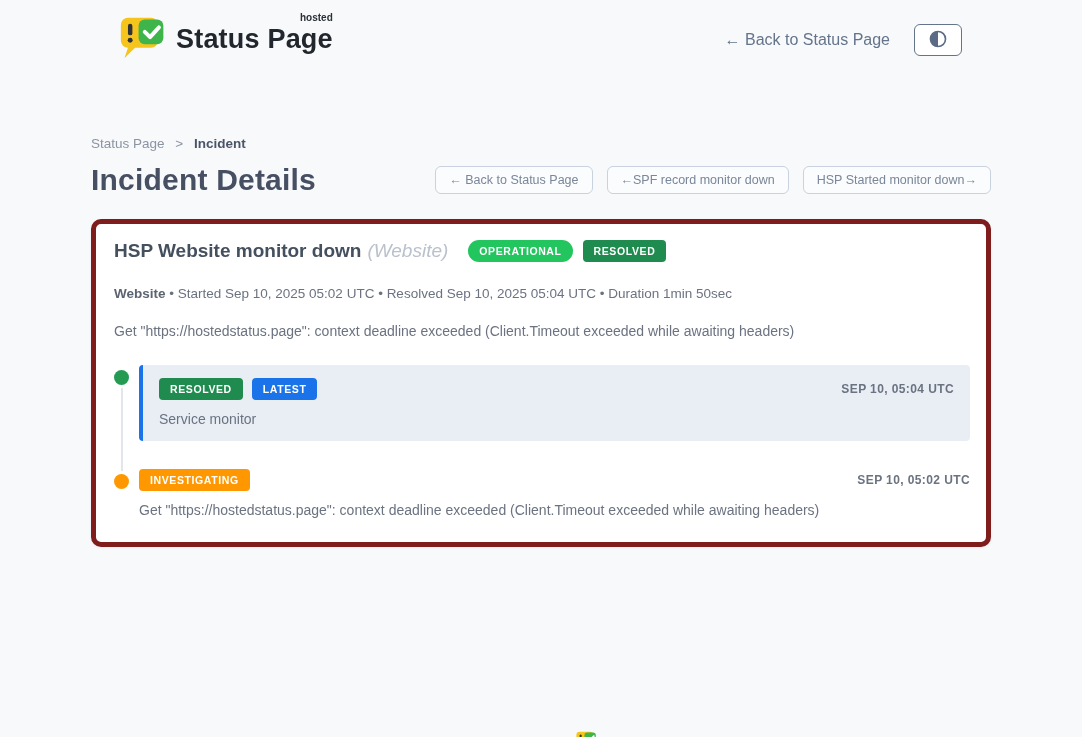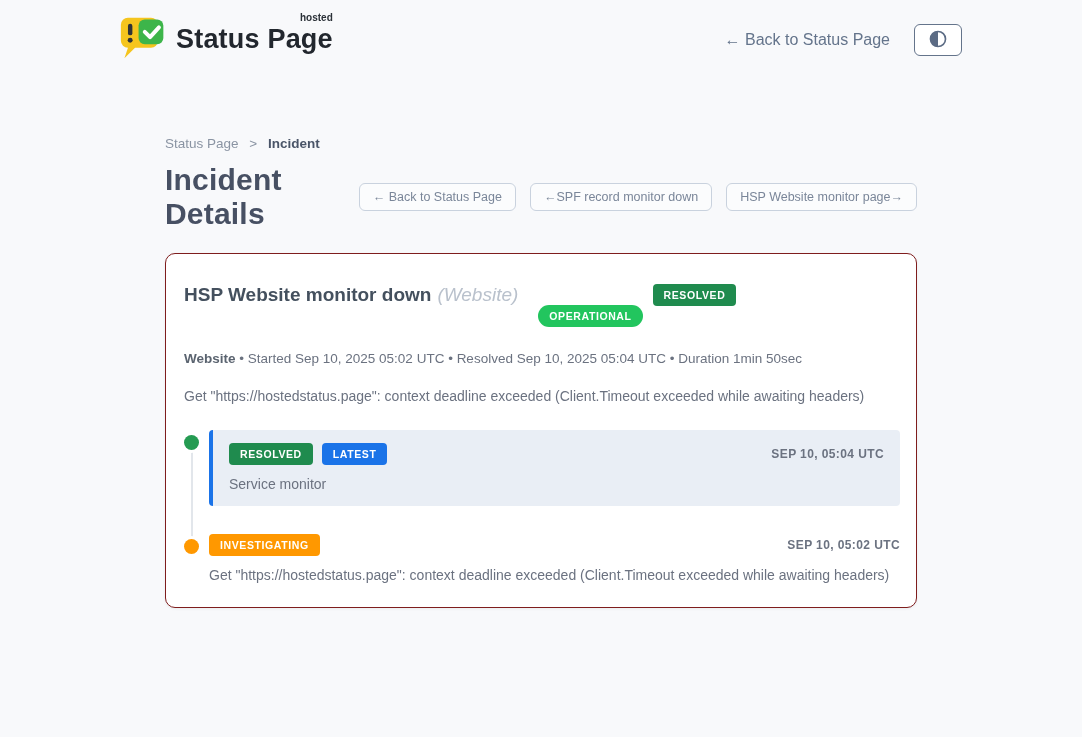--- a/index.html
+++ b/index.html
@@ -58,21 +58,21 @@
     background: #ffffff;
     border: 1px solid #64748b;
     border-radius: 6px;
     display: flex;
     align-items: center;
     justify-content: center;
     cursor: pointer;
   }
 
   
-  .main { width: 752px; margin: 62px auto 0 auto; }
+  .main { width: 900px; margin: 62px auto 0 auto; }
 
   .breadcrumb { font-size: 13.5px; color: #8a94a3; }
   .breadcrumb .crumb-root { color: #8a94a3; cursor: pointer; }
   .breadcrumb .crumb-sep { margin: 0 7px; color: #8a94a3; }
   .breadcrumb .crumb-current { color: #4a5568; font-weight: 700; }
 
   .title-row {
     margin-top: 12px;
     display: flex;
     align-items: center;
@@ -94,24 +94,24 @@
     border-radius: 6px;
     padding: 6px 13px;
     cursor: pointer;
     white-space: nowrap;
   }
 
   
   .card {
     margin-top: 22px;
     background: #ffffff;
-    border: 1px solid #7f1d1d;
+    border: 5px solid #7f1d1d;
     border-radius: 10px;
     box-shadow: 0 1px 3px rgba(20,30,50,0.06);
-    padding: 8px 16px 24px 18px;
+    padding: 16px 16px 24px 18px;
   }
   .card-title-row { display: flex; align-items: center; flex-wrap: wrap; }
   .incident-title {
     font-size: 19px;
     font-weight: 700;
     color: #44505e;
   }
   .incident-component {
     font-size: 19px;
     color: #b9c1cc;
@@ -123,21 +123,21 @@
     display: inline-block;
     color: #ffffff;
     font-size: 10.5px;
     font-weight: 700;
     letter-spacing: 0.6px;
     padding: 5px 11px;
     border-radius: 4px;
     text-transform: uppercase;
   }
   .badge.pill { border-radius: 999px; }
-  .hdr-badge-1 { margin-left: 20px; margin-top: 43px; }
+  .hdr-badge-1 { margin-left: 20px; }
   .hdr-badge-2 { margin-left: 10px; }
 
   .meta-line { margin-top: 24px; font-size: 13.5px; color: #6b7280; }
   .meta-line .meta-comp { font-weight: 700; color: #5b6470; }
   .meta-sep { white-space: pre; }
 
   .description {
     margin-top: 22px;
     font-size: 14px;
     color: #6b7280;
@@ -234,21 +234,21 @@
       <span class="crumb-root">Status Page</span>
       <span class="crumb-sep">&gt;</span>
       <span class="crumb-current">Incident</span>
     </div>
 
     <div class="title-row">
       <div class="page-title">Incident Details</div>
       <div class="nav-btns">
         <button class="nav-btn">← Back to Status Page</button>
         <button class="nav-btn">←SPF record monitor down</button>
-        <button class="nav-btn">HSP Website monitor page→</button>
+        <button class="nav-btn">HSP Started monitor down→</button>
       </div>
     </div>
 
     <div class="card">
 
       <div class="card-title-row">
         <span class="incident-title">HSP Website monitor down</span>
         <span class="incident-component">(Website)</span>
         <span class="badge pill hdr-badge-1" style="background-color: rgb(34, 197, 94);">OPERATIONAL</span>
         <span class="badge hdr-badge-2" style="background-color: rgb(31, 139, 78);">RESOLVED</span>

